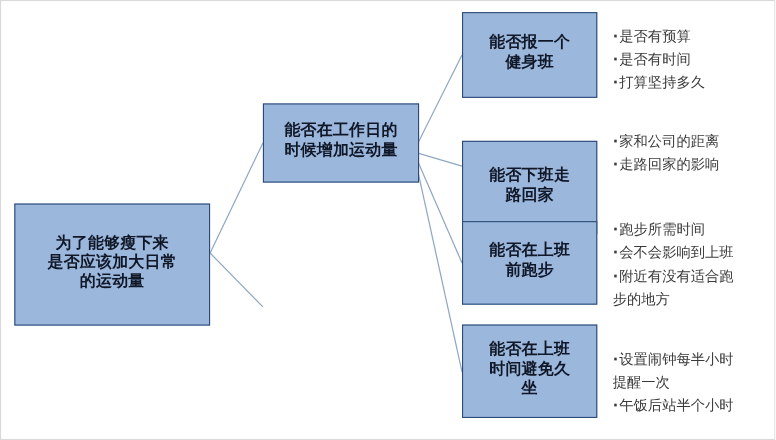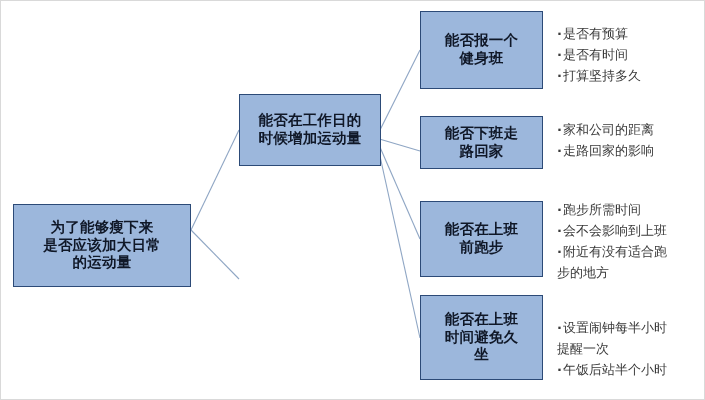--- a/index.html
+++ b/index.html
@@ -37,28 +37,28 @@
     color: #101828;
     font-weight: bold;
     line-height: 1.22;
     letter-spacing: 0.2px;
     z-index: 2;
   }
   .node-text {
     display: block;
     padding: 0 4px;
     white-space: pre-line;
+    font-family: Liberation Mono, monospace;
   }
   .node-root {
     left: 12px;
     top: 184px;
     width: 178px;
-    height: 83px;
+    height: 111px;
     font-size: 14.5px;
-    margin-top: 19px;
   }
   .node-l2-weekday {
     left: 238px;
     top: 93px;
     width: 142px;
     height: 72px;
     font-size: 14.5px;
   }
   .node-l2-weekend {
     left: 238px;
@@ -66,21 +66,21 @@
     width: 122px;
     height: 78px;
     font-size: 14.5px;
   }
   .node-l3 {
     left: 419px;
     width: 123px;
     font-size: 14.5px;
   }
   .node-l3-gym   { top: 10px;  height: 78px; }
-  .node-l3-walk  { top: 115px; height: 53px; }
+  .node-l3-walk  { top: 127px; height: 85px; }
   .node-l3-run   { top: 200px; height: 76px; }
   .node-l3-sit   { top: 294px; height: 85px; }
 
   .notes {
     position: absolute;
     left: 556px;
     width: 150px;
     color: #3a3a3a;
     font-size: 13px;
     line-height: 1.62;

